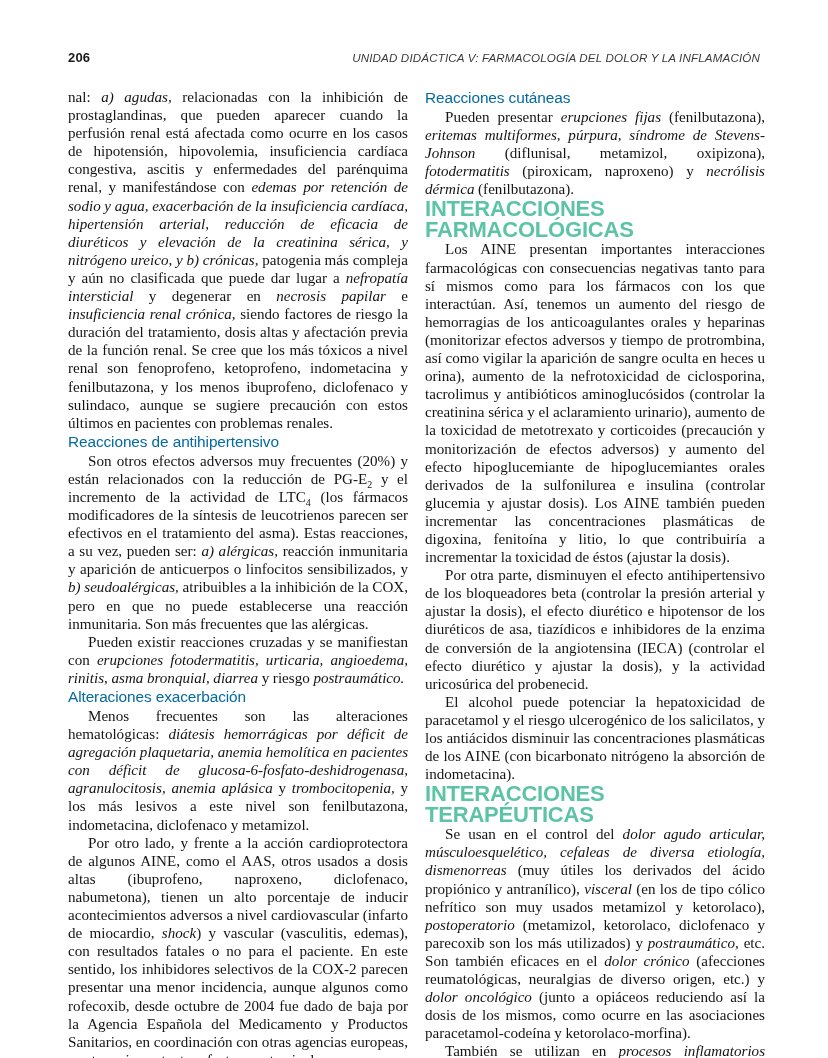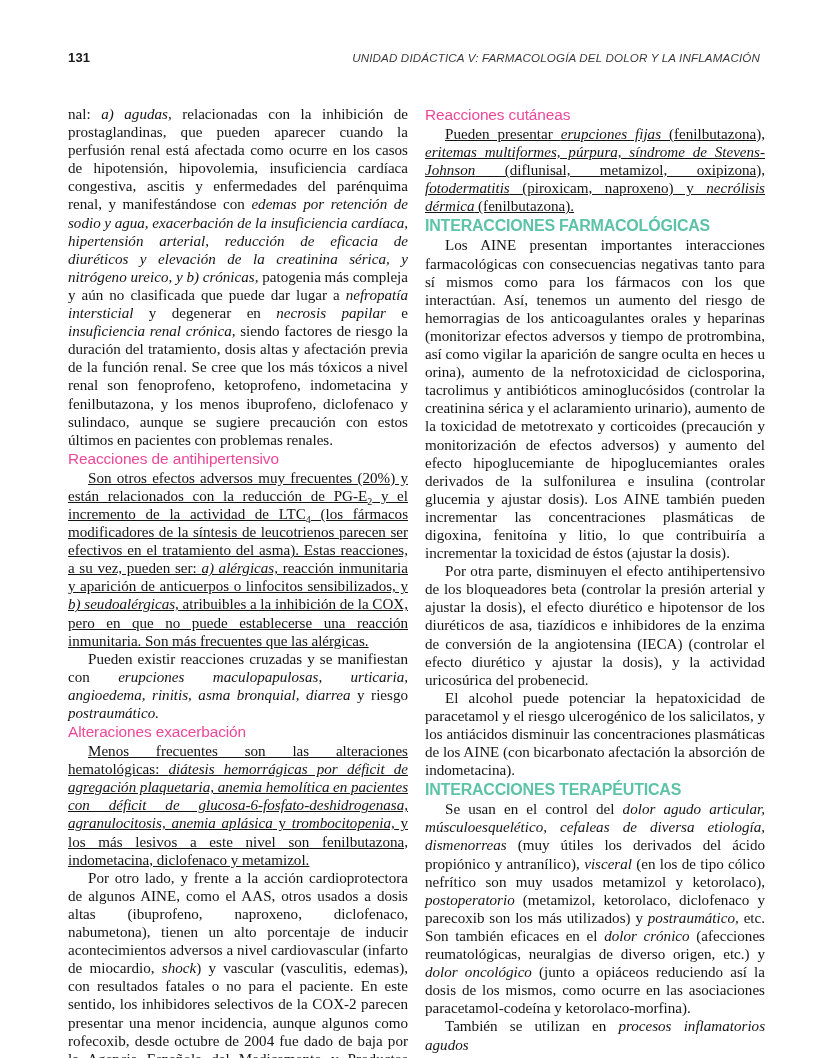--- a/index.html
+++ b/index.html
@@ -41,21 +41,21 @@
     font-size: 11.6px;
     color: #3a3a3a;
     letter-spacing: 0.15px;
     white-space: nowrap;
   }
 
   
   .columns {
     position: absolute;
     left: 68px;
-    top: 105px;
+    top: 88px;
     width: 697px;
     height: 930px;
     display: flex;
     justify-content: space-between;
   }
   .col {
     width: 340px;
   }
 
   
@@ -81,79 +81,79 @@
     font-size: 0.66em;
     line-height: 0;
   }
 
   h2.sub {
     margin: 0;
     font-family: "Liberation Sans", sans-serif;
     font-weight: normal;
     font-size: 15.4px;
     line-height: 20px;
-    color: #ec4899;
+    color: #0369a1;
     letter-spacing: -0.1px;
   }
   .gap-before-sub { margin-top: 17px; }
-  .gap-after-sub  { margin-top: 6px; text-decoration: underline; }
+  .gap-after-sub  { margin-top: 6px; }
 
   h2.major {
     margin: 0;
     font-family: "Liberation Sans", sans-serif;
     font-weight: bold;
-    font-size: 16px;
+    font-size: 22px;
     line-height: 21px;
     letter-spacing: -0.2px;
   }
   .gap-before-major { margin-top: 19px; }
   .gap-after-major  { margin-top: 7px; }
   .gap-para { margin-top: 0; }
 </style>
 </head>
 <body>
 
 <div class="page">
 
   <div class="header">
-    <span class="folio">131</span>
+    <span class="folio">206</span>
     <span class="header-title">UNIDAD DIDÁCTICA V: FARMACOLOGÍA DEL DOLOR Y LA INFLAMACIÓN</span>
   </div>
 
   <div class="columns">
 
     <div class="col">
 
       <p class="body noindent"><span>nal: </span><em class="it">a) agudas,</em><span> relacionadas con la inhibición de prostaglandinas, que pueden aparecer cuando la perfusión renal está afectada como ocurre en los casos de hipotensión, hipovolemia, insuficiencia cardíaca congestiva, ascitis y enfermedades del parénquima renal, y manifestándose con </span><em class="it">edemas por retención de sodio y agua, exacerbación de la insuficiencia cardíaca, hipertensión arterial, reducción de eficacia de diuréticos y elevación de la creatinina sérica, y nitrógeno ureico, y b) crónicas,</em><span> patogenia más compleja y aún no clasificada que puede dar lugar a </span><em class="it">nefropatía intersticial</em><span> y degenerar en </span><em class="it">necrosis papilar</em><span> e </span><em class="it">insuficiencia renal crónica,</em><span> siendo factores de riesgo la duración del tratamiento, dosis altas y afectación previa de la función renal. Se cree que los más tóxicos a nivel renal son fenoprofeno, ketoprofeno, indometacina y fenilbutazona, y los menos ibuprofeno, diclofenaco y sulindaco, aunque se sugiere precaución con estos últimos en pacientes con problemas renales.</span></p>
 
       <h2 class="sub gap-before-sub">Reacciones de antihipertensivo</h2>
 
       <p class="body gap-after-sub"><span>Son otros efectos adversos muy frecuentes (20%) y están relacionados con la reducción de PG-E</span><sub>2</sub><span> y el incremento de la actividad de LTC</span><sub>4</sub><span> (los fármacos modificadores de la síntesis de leucotrienos parecen ser efectivos en el tratamiento del asma). Estas reacciones, a su vez, pueden ser: </span><em class="it">a) alérgicas,</em><span> reacción inmunitaria y aparición de anticuerpos o linfocitos sensibilizados, y </span><em class="it">b) seudoalérgicas,</em><span> atribuibles a la inhibición de la COX, pero en que no puede establecerse una reacción inmunitaria. Son más frecuentes que las alérgicas.</span></p>
 
-      <p class="body gap-para"><span>Pueden existir reacciones cruzadas y se manifiestan con </span><em class="it">erupciones maculopapulosas, urticaria, angioedema, rinitis, asma bronquial, diarrea</em><span> y riesgo </span><em class="it">postraumático.</em></p>
+      <p class="body gap-para"><span>Pueden existir reacciones cruzadas y se manifiestan con </span><em class="it">erupciones fotodermatitis, urticaria, angioedema, rinitis, asma bronquial, diarrea</em><span> y riesgo </span><em class="it">postraumático.</em></p>
 
       <h2 class="sub gap-before-sub">Alteraciones exacerbación</h2>
 
       <p class="body gap-after-sub"><span>Menos frecuentes son las alteraciones hematológicas: </span><em class="it">diátesis hemorrágicas por déficit de agregación plaquetaria, anemia hemolítica en pacientes con déficit de glucosa-6-fosfato-deshidrogenasa, agranulocitosis, anemia aplásica</em><span> y </span><em class="it">trombocitopenia,</em><span> y los más lesivos a este nivel son fenilbutazona, indometacina, diclofenaco y metamizol.</span></p>
 
       <p class="body gap-para"><span>Por otro lado, y frente a la acción cardioprotectora de algunos AINE, como el AAS, otros usados a dosis altas (ibuprofeno, naproxeno, diclofenaco, nabumetona), tienen un alto porcentaje de inducir acontecimientos adversos a nivel cardiovascular (infarto de miocardio, </span><em class="it">shock</em><span>) y vascular (vasculitis, edemas), con resultados fatales o no para el paciente. En este sentido, los inhibidores selectivos de la COX-2 parecen presentar una menor incidencia, aunque algunos como rofecoxib, desde octubre de 2004 fue dado de baja por la Agencia Española del Medicamento y Productos Sanitarios, en coordinación con otras agencias europeas, por tener importantes efectos a este nivel.</span></p>
 
     </div>
 
     <div class="col">
 
       <h2 class="sub">Reacciones cutáneas</h2>
 
       <p class="body gap-after-sub"><span>Pueden presentar </span><em class="it">erupciones fijas</em><span> (fenilbutazona), </span><em class="it">eritemas multiformes, púrpura, síndrome de Stevens-Johnson</em><span> (diflunisal, metamizol, oxipizona), </span><em class="it">fotodermatitis</em><span> (piroxicam, naproxeno) y </span><em class="it">necrólisis dérmica</em><span> (fenilbutazona).</span></p>
 
       <h2 class="major gap-before-major" id="h-interacciones" style="color: rgb(92, 195, 167);">INTERACCIONES FARMACOLÓGICAS</h2>
 
       <p class="body gap-after-major">Los AINE presentan importantes interacciones farmacológicas con consecuencias negativas tanto para sí mismos como para los fármacos con los que interactúan. Así, tenemos un aumento del riesgo de hemorragias de los anticoagulantes orales y heparinas (monitorizar efectos adversos y tiempo de protrombina, así como vigilar la aparición de sangre oculta en heces u orina), aumento de la nefrotoxicidad de ciclosporina, tacrolimus y antibióticos aminoglucósidos (controlar la creatinina sérica y el aclaramiento urinario), aumento de la toxicidad de metotrexato y corticoides (precaución y monitorización de efectos adversos) y aumento del efecto hipoglucemiante de hipoglucemiantes orales derivados de la sulfonilurea e insulina (controlar glucemia y ajustar dosis). Los AINE también pueden incrementar las concentraciones plasmáticas de digoxina, fenitoína y litio, lo que contribuiría a incrementar la toxicidad de éstos (ajustar la dosis).</p>
       <p class="body gap-para">Por otra parte, disminuyen el efecto antihipertensivo de los bloqueadores beta (controlar la presión arterial y ajustar la dosis), el efecto diurético e hipotensor de los diuréticos de asa, tiazídicos e inhibidores de la enzima de conversión de la angiotensina (IECA) (controlar el efecto diurético y ajustar la dosis), y la actividad uricosúrica del probenecid.</p>
-      <p class="body gap-para">El alcohol puede potenciar la hepatoxicidad de paracetamol y el riesgo ulcerogénico de los salicilatos, y los antiácidos disminuir las concentraciones plasmáticas de los AINE (con bicarbonato afectación la absorción de indometacina).</p>
+      <p class="body gap-para">El alcohol puede potenciar la hepatoxicidad de paracetamol y el riesgo ulcerogénico de los salicilatos, y los antiácidos disminuir las concentraciones plasmáticas de los AINE (con bicarbonato nitrógeno la absorción de indometacina).</p>
 
       <h2 class="major gap-before-major" id="h-aplicaciones" style="color: rgb(92, 195, 167);">INTERACCIONES TERAPÉUTICAS</h2>
 
 
       <p class="body gap-para"><span>Se usan en el control del </span><em class="it">dolor agudo articular, músculoesquelético, cefaleas de diversa etiología, dismenorreas</em><span> (muy útiles los derivados del ácido propiónico y antranílico), </span><em class="it">visceral</em><span> (en los de tipo cólico nefrítico son muy usados metamizol y ketorolaco), </span><em class="it">postoperatorio</em><span> (metamizol, ketorolaco, diclofenaco y parecoxib son los más utilizados) y </span><em class="it">postraumático,</em><span> etc. Son también eficaces en el </span><em class="it">dolor crónico</em><span> (afecciones reumatológicas, neuralgias de diverso origen, etc.) y </span><em class="it">dolor oncológico</em><span> (junto a opiáceos reduciendo así la dosis de los mismos, como ocurre en las asociaciones paracetamol-codeína y ketorolaco-morfina).</span></p>
 
       <p class="body gap-para"><span>También se utilizan en </span><em class="it">procesos inflamatorios agudos</em></p>
 
     </div>
   </div>

